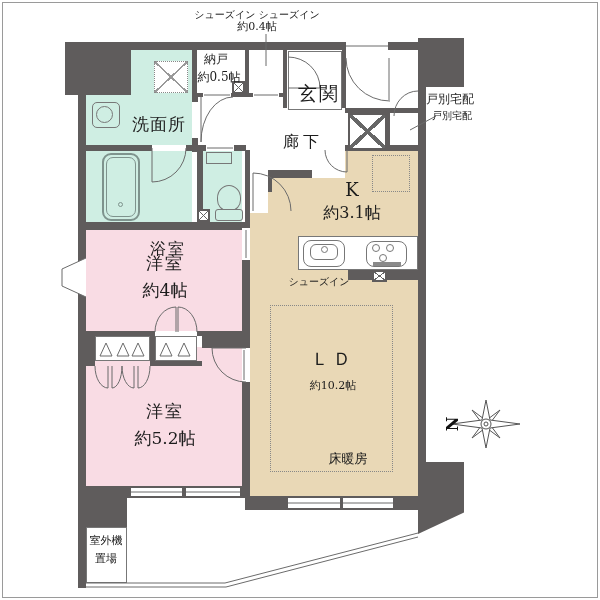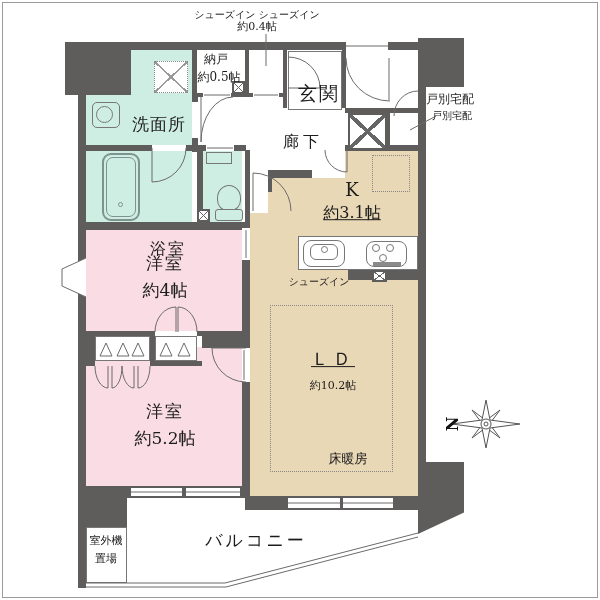--- a/index.html
+++ b/index.html
@@ -168,25 +168,24 @@
   <div class="lbl" style="left:257px;top:27px;font-size:11px;">約0.4帖</div>
   <div class="lbl" style="left:216px;top:60px;font-size:12px;">納戸</div>
   <div class="lbl" style="left:219px;top:78px;font-size:12px;">約0.5帖</div>
   <div class="lbl" style="left:319px;top:93px;font-size:19px;letter-spacing:2px;">玄関</div>
   <div class="lbl" style="left:450px;top:100px;font-size:12px;text-align:right;">戸別宅配</div>
   <div class="lbl" style="left:452px;top:115px;font-size:10px;">戸別宅配</div>
   <div class="lbl" style="left:303px;top:142px;font-size:16px;letter-spacing:4px;font-family:Liberation Serif, serif;">廊下</div>
   <div class="lbl" style="left:159px;top:124px;font-size:17px;letter-spacing:1px;">洗面所</div>
   <div class="lbl" style="left:168px;top:201px;font-size:16px;letter-spacing:2px;margin-top:48px;">浴室</div>
   <div class="lbl" style="left:352px;top:190px;font-size:18px;">K</div>
-  <div class="lbl" style="left:352px;top:213px;font-size:16px;text-decoration:underline;">約3.1帖</div>
+  <div class="lbl" style="left:352px;top:213px;font-size:16px;">約3.1帖</div>
   <div class="lbl" style="left:319px;top:281px;font-size:10px;">シューズイン</div>
-  <div class="lbl" style="left:333px;top:359px;font-size:18px;letter-spacing:4px;text-decoration:underline;">ＬＤ</div>
+  <div class="lbl" style="left:333px;top:359px;font-size:18px;letter-spacing:4px;">ＬＤ</div>
   <div class="lbl" style="left:333px;top:386px;font-size:11px;">約10.2帖</div>
   <div class="lbl" style="left:348px;top:459px;font-size:13px;">床暖房</div>
   <div class="lbl" style="left:165px;top:263px;font-size:17px;letter-spacing:2px;">洋室</div>
   <div class="lbl" style="left:165px;top:290px;font-size:17px;">約4帖</div>
   <div class="lbl" style="left:165px;top:411px;font-size:17px;letter-spacing:2px;">洋室</div>
   <div class="lbl" style="left:165px;top:438px;font-size:17px;">約5.2帖</div>
-  <div class="lbl" style="left:256px;top:540px;font-size:17px;letter-spacing:3px;">バルコニー</div>
   <div class="lbl" style="left:106px;top:541px;font-size:11px;">室外機</div>
   <div class="lbl" style="left:106px;top:559px;font-size:11px;">置場</div>
 </div>
 
 </body></html>

